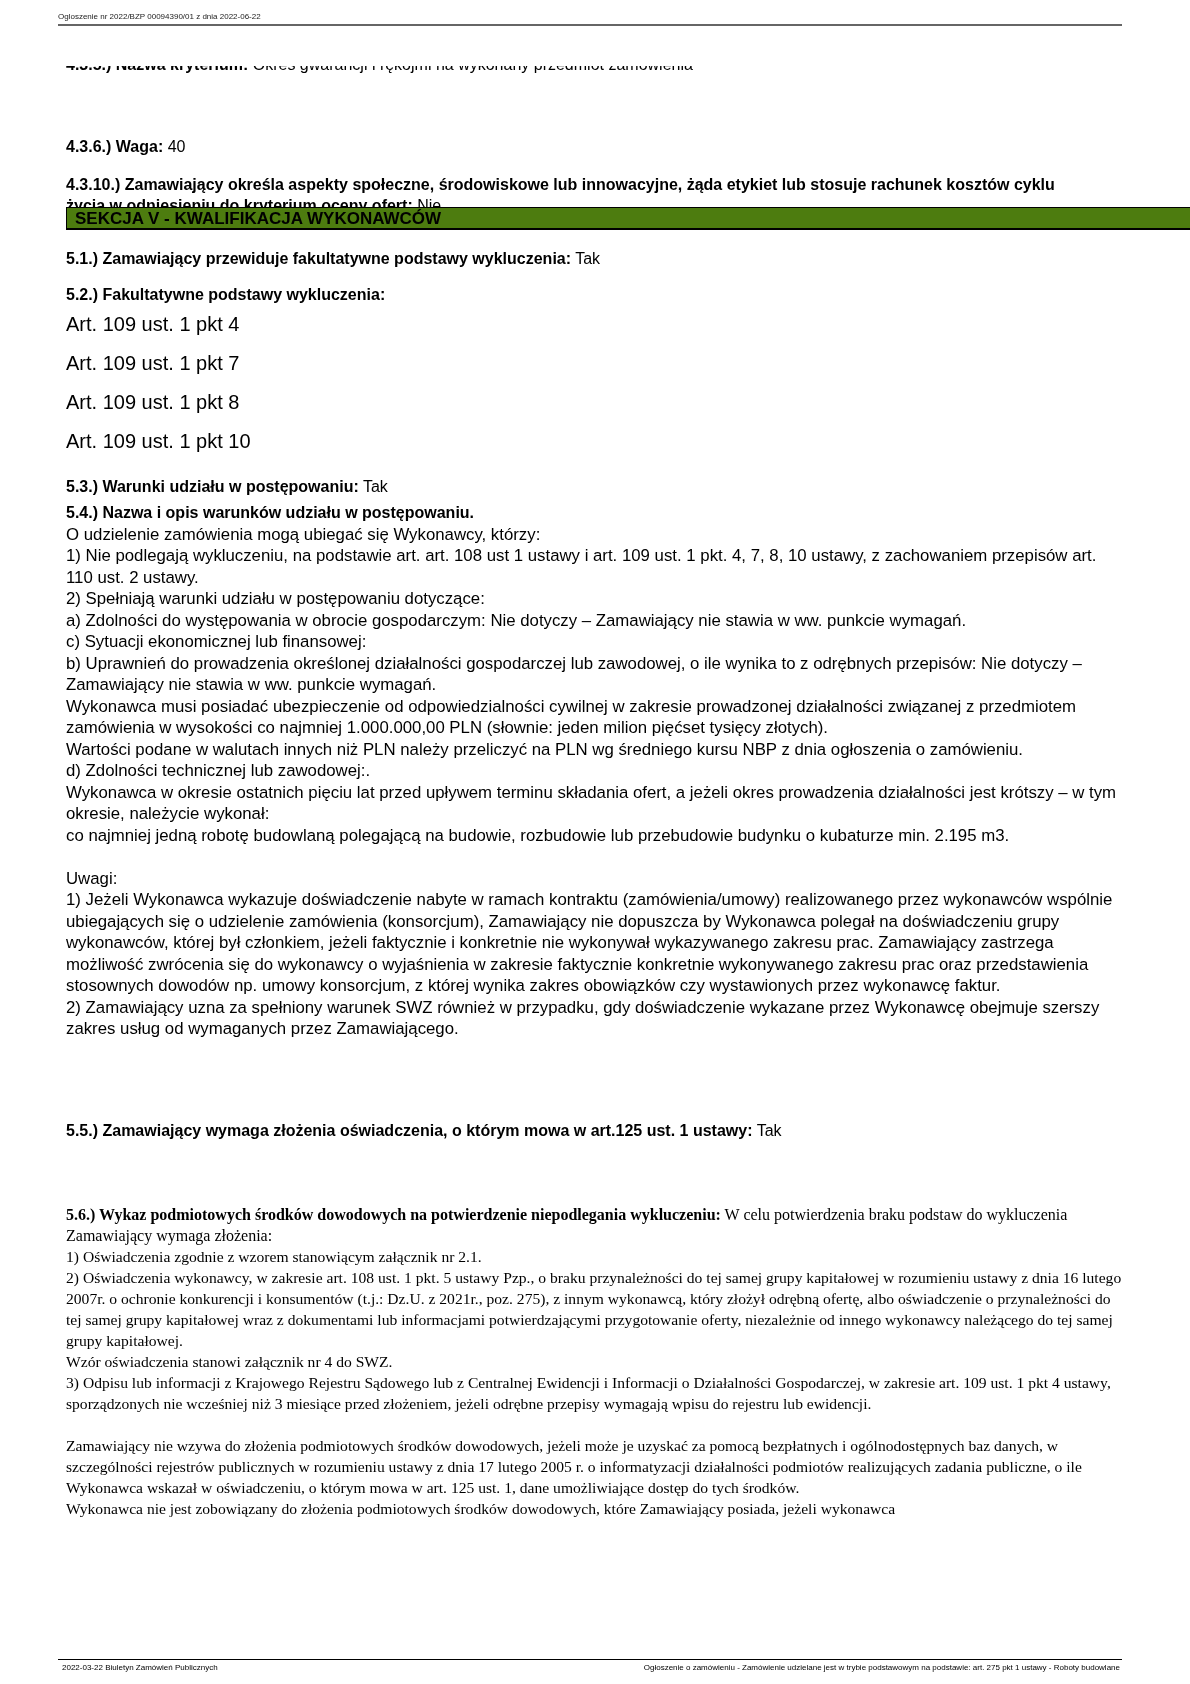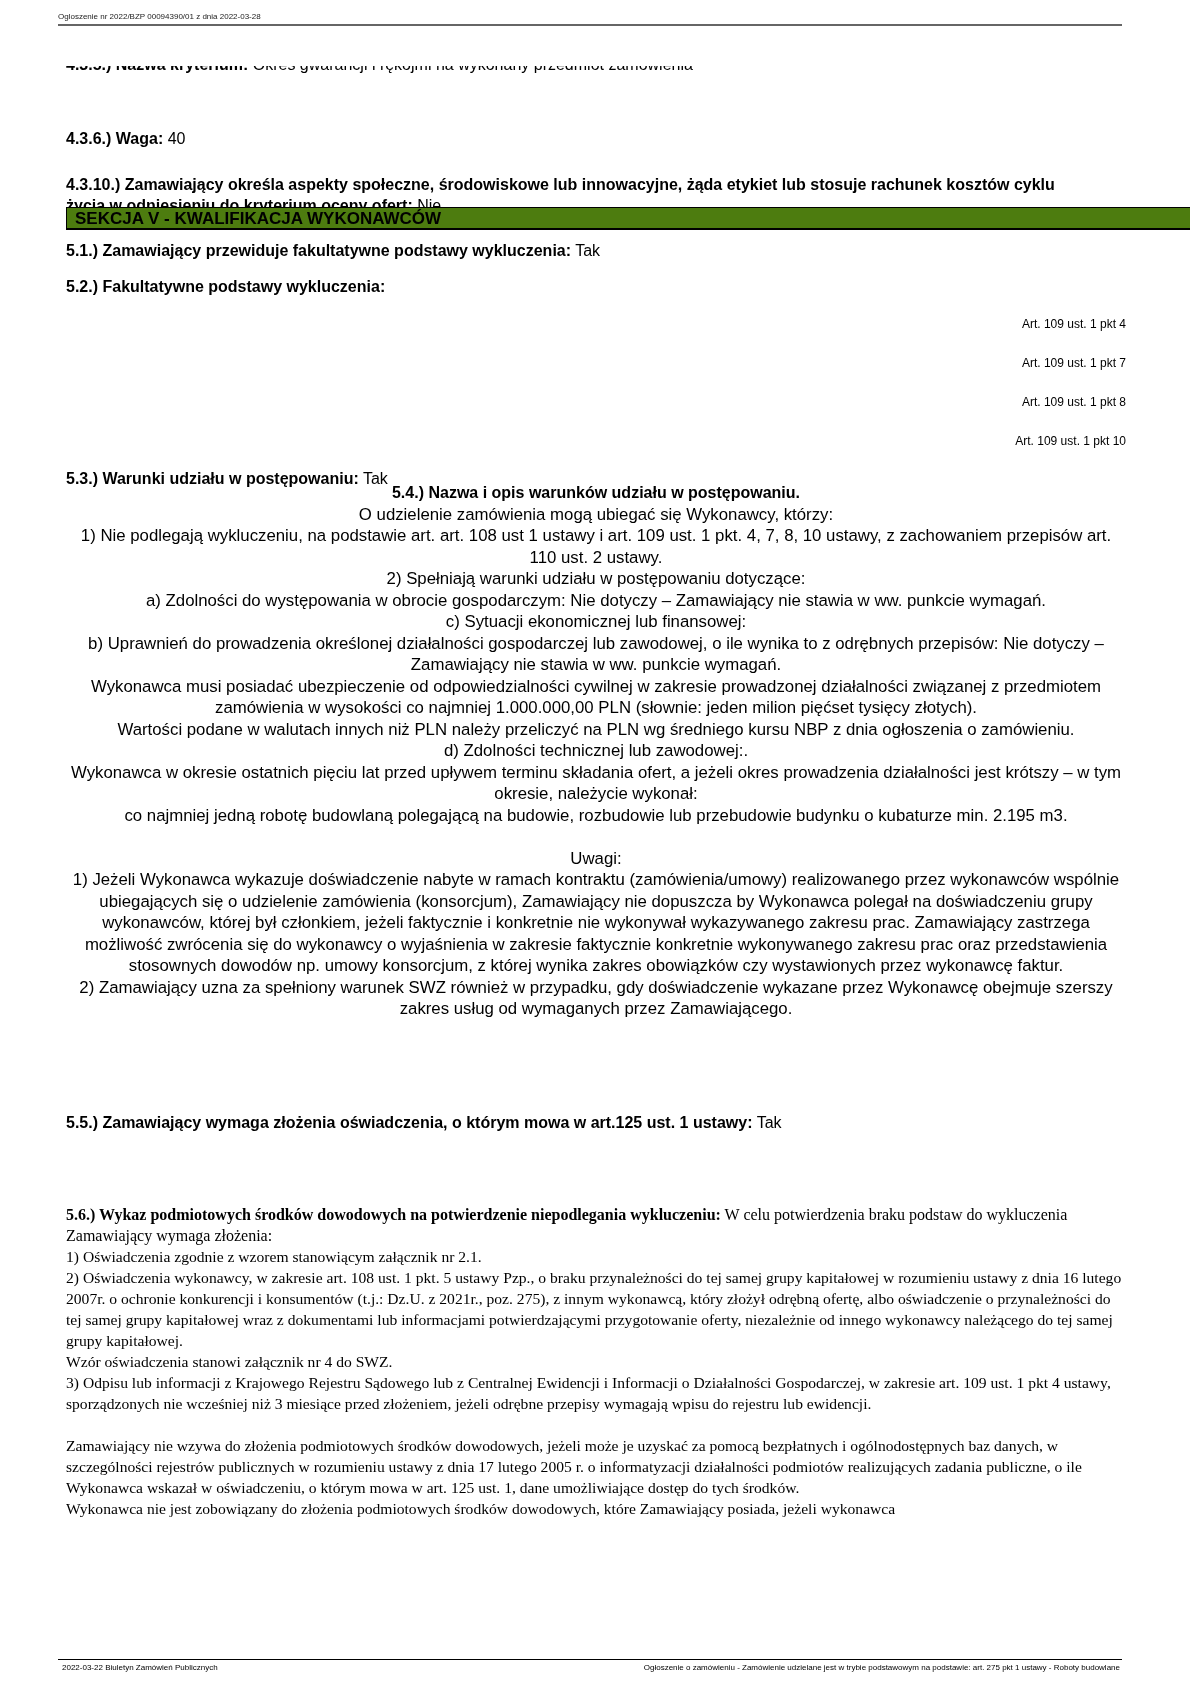--- a/index.html
+++ b/index.html
@@ -18,34 +18,34 @@
   }
   .cutoff .inner { position: relative; top: -10px; }
   .b { font-weight: bold; }
   .section-head {
     position: absolute; left: 66px; top: 207px; width: 1142px; height: 23px;
     background: #4d7c0f; border: 1px solid #000; border-right-width: 2px; border-bottom-width: 2px;
     box-sizing: border-box;
   }
   .section-head span { position: absolute; left: 8px; top: 1px; font-size: 17px; font-weight: bold; }
   .abs { position: absolute; left: 66px; width: 1060px; }
-  .p16 { font-size: 16px; line-height: 21px; }
-  .p17 { font-size: 12px; line-height: 21.5px; text-align: right; }
+  .p16 { font-size: 16px; line-height: 21px; margin-top: 8px; }
+  .p17 { font-size: 20px; line-height: 21.5px; }
   .page-footer {
     position: absolute; left: 58px; top: 1659px; width: 1064px; border-top: 1.5px solid #000;
     height: 20px;
   }
   .page-footer .l { position: absolute; left: 4px; top: 3px; font-size: 8px; }
   .page-footer .r { position: absolute; right: 2px; top: 3px; font-size: 8px; }
 </style>
 </head>
 <body>
 
 <div class="page-header">
-  <span>Ogloszenie nr 2022/BZP 00094390/01 z dnia 2022-03-28</span>
+  <span>Ogloszenie nr 2022/BZP 00094390/01 z dnia 2022-06-22</span>
 </div>
 
 <div class="cutoff">
   <div class="inner">
     <span class="b">4.3.5.) Nazwa kryterium:</span><span> Okres gwarancji i rękojmi na wykonany przedmiot zamówienia</span>
   </div>
 </div>
 
 <div class="abs p16" style="top:128px;">
   <span class="b">4.3.6.) Waga:</span><span> 40</span>
@@ -69,21 +69,21 @@
 
 <div class="abs p17" style="top:314px;">Art. 109 ust. 1 pkt 4</div>
 <div class="abs p17" style="top:353px;">Art. 109 ust. 1 pkt 7</div>
 <div class="abs p17" style="top:392px;">Art. 109 ust. 1 pkt 8</div>
 <div class="abs p17" style="top:431px;">Art. 109 ust. 1 pkt 10</div>
 
 <div class="abs p16" style="top:468px;">
   <span class="b">5.3.) Warunki udziału w postępowaniu:</span><span> Tak</span>
 </div>
 
-<div class="abs" style="top:482px; font-size:16.8px; line-height:21.5px;text-align:center;">
+<div class="abs" style="top:502px; font-size:16.8px; line-height:21.5px;">
   <div class="b" style="font-size:16px;">5.4.) Nazwa i opis warunków udziału w postępowaniu.</div>
   <div>O udzielenie zamówienia mogą ubiegać się Wykonawcy, którzy:</div>
   <div>1) Nie podlegają wykluczeniu, na podstawie art. art. 108 ust 1 ustawy i art. 109 ust. 1 pkt. 4, 7, 8, 10 ustawy, z zachowaniem przepisów art. 110 ust. 2 ustawy.</div>
   <div>2) Spełniają warunki udziału w postępowaniu dotyczące:</div>
   <div>a) Zdolności do występowania w obrocie gospodarczym: Nie dotyczy – Zamawiający nie stawia w ww. punkcie wymagań.</div>
   <div>c) Sytuacji ekonomicznej lub finansowej:</div>
   <div>b) Uprawnień do prowadzenia określonej działalności gospodarczej lub zawodowej, o ile wynika to z odrębnych przepisów: Nie dotyczy – Zamawiający nie stawia w ww. punkcie wymagań.</div>
   <div>Wykonawca musi posiadać ubezpieczenie od odpowiedzialności cywilnej w zakresie prowadzonej działalności związanej z przedmiotem zamówienia w wysokości co najmniej 1.000.000,00 PLN (słownie: jeden milion pięćset tysięcy złotych).</div>
   <div>Wartości podane w walutach innych niż PLN należy przeliczyć na PLN wg średniego kursu NBP z dnia ogłoszenia o zamówieniu.</div>
   <div>d) Zdolności technicznej lub zawodowej:.</div>

